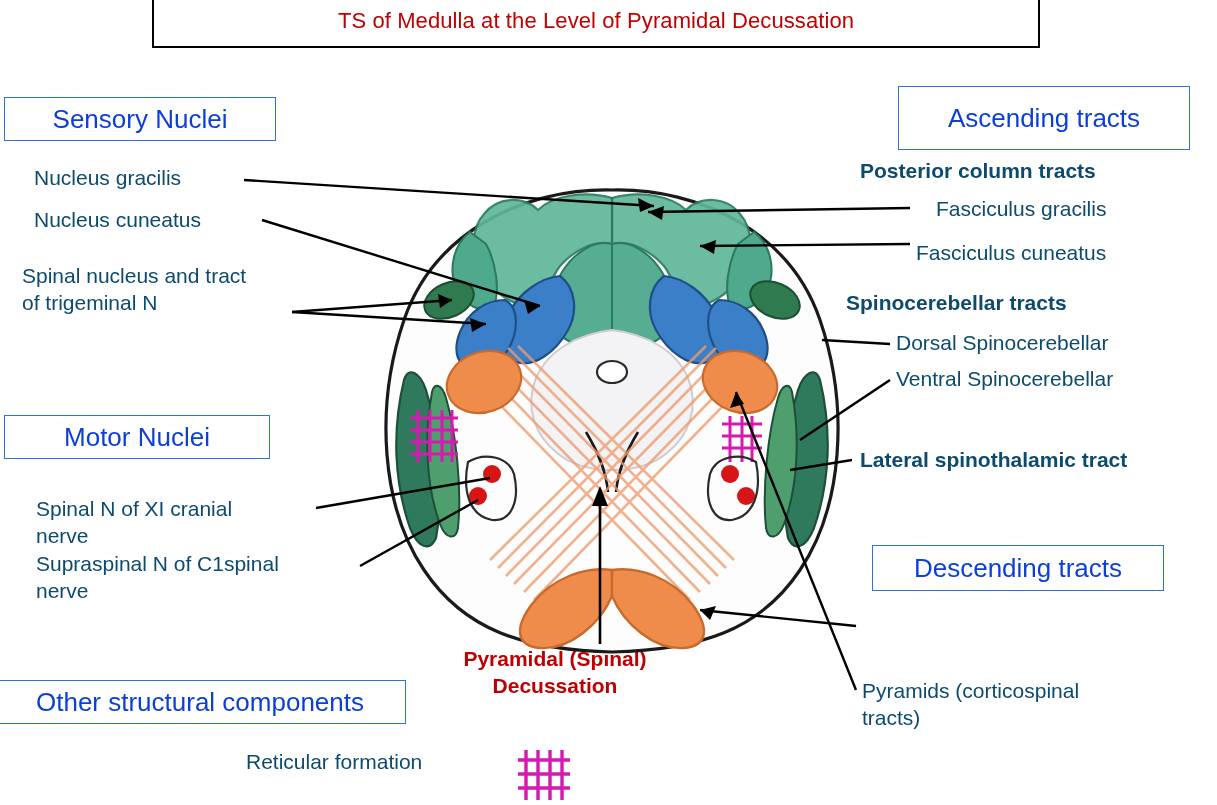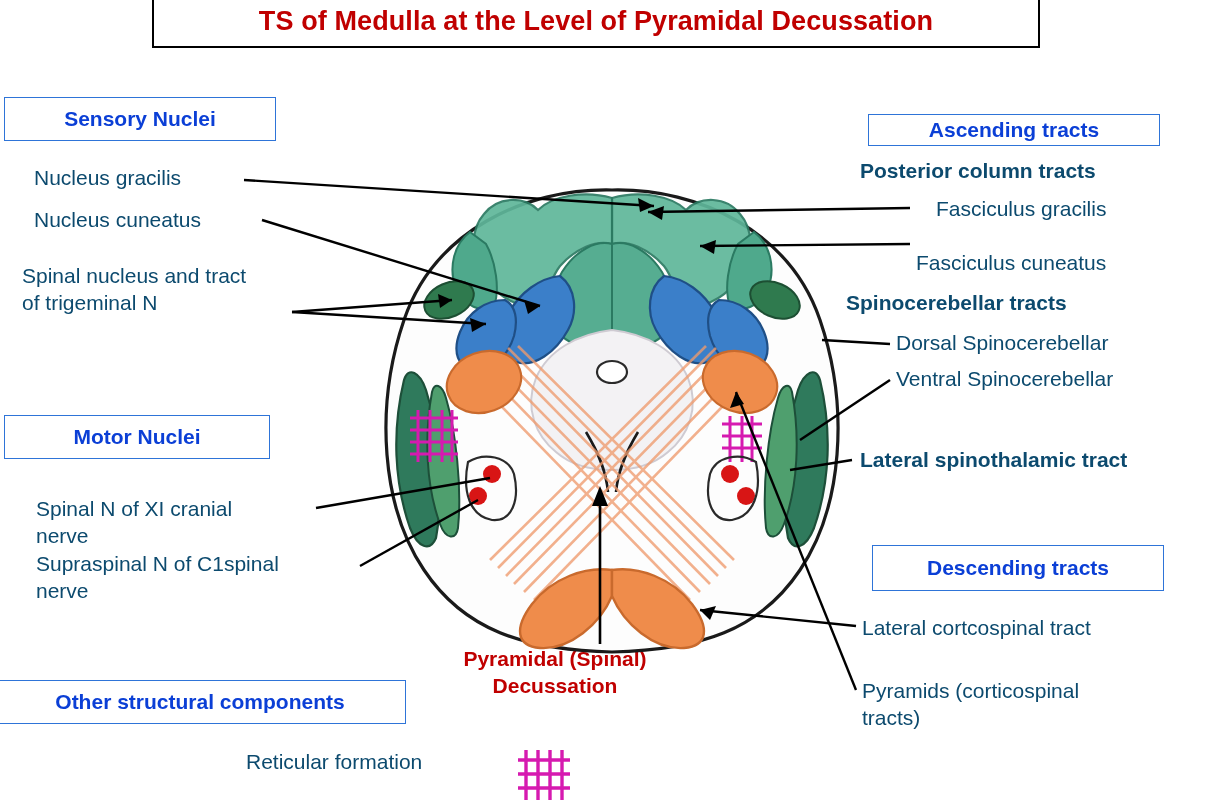--- a/index.html
+++ b/index.html
@@ -27,41 +27,41 @@
     height: 54px;
     border: 2px solid #000000;
     background: #ffffff;
     display: flex;
     align-items: center;
     justify-content: center;
     box-sizing: border-box;
   }
   .title-text {
     color: #c00000;
-    font-size: 27px;
-    font-weight: bold;
+    font-size: 22px;
+    font-weight: normal;
     letter-spacing: 0.1px;
     white-space: nowrap;
   }
 
   
   .blue-box {
     position: absolute;
     border: 1.6px solid #2e74d8;
     background: #ffffff;
     display: flex;
     align-items: center;
     justify-content: center;
     box-sizing: border-box;
     padding: 2px 10px;
   }
   .blue-box span {
     color: #0b3fd6;
-    font-weight: bold;
-    font-size: 21px;
+    font-weight: normal;
+    font-size: 26px;
     white-space: nowrap;
   }
 
   
   .label {
     position: absolute;
     color: #0c4a6e;
     font-size: 21px;
     line-height: 1.28;
     white-space: pre-line;
@@ -97,46 +97,45 @@
   </div>
 
   <div class="blue-box" style="left:4px; top:415px; width:266px; height:44px;">
     <span>Motor Nuclei</span>
   </div>
 
   <div class="blue-box" style="left:-6px; top:680px; width:412px; height:44px;">
     <span>Other structural components</span>
   </div>
 
-  <div class="blue-box" style="left:868px; top:86px; width:292px; height:32px;margin-top:28px;">
+  <div class="blue-box" style="left:898px; top:86px; width:292px; height:64px;">
     <span>Ascending tracts</span>
   </div>
 
   <div class="blue-box" style="left:872px; top:545px; width:292px; height:46px;">
     <span>Descending tracts</span>
   </div>
 
   <div class="label" style="left:34px; top:165px;">Nucleus gracilis</div>
   <div class="label" style="left:34px; top:207px;">Nucleus cuneatus</div>
   <div class="label" style="left:22px; top:263px;">Spinal nucleus and tract
 of trigeminal N</div>
   <div class="label" style="left:36px; top:496px;">Spinal N of XI cranial
 nerve</div>
   <div class="label" style="left:36px; top:551px;">Supraspinal N of C1spinal
 nerve</div>
   <div class="label" style="left:246px; top:749px;">Reticular formation</div>
 
   <div class="label bold" style="left:860px; top:158px;">Posterior column tracts</div>
   <div class="label" style="left:916px; top:196px;margin-left:20px;">Fasciculus gracilis</div>
-  <div class="label" style="left:916px; top:250px;">Fasciculus cuneatus</div>
+  <div class="label" style="left:916px; top:240px;">Fasciculus cuneatus</div>
   <div class="label bold" style="left:846px; top:290px;">Spinocerebellar tracts</div>
   <div class="label" style="left:896px; top:330px;">Dorsal Spinocerebellar</div>
   <div class="label" style="left:896px; top:366px;">Ventral Spinocerebellar</div>
   <div class="label bold" style="left:860px; top:447px;">Lateral spinothalamic tract</div>
-  <div class="label" style="left:862px; top:615px;">Lateral cortcospinal tract</div>
   <div class="label" style="left:862px; top:678px;">Pyramids (corticospinal
 tracts)</div>
 
   <div class="label red" style="left:420px; top:646px; width:270px;">Pyramidal (Spinal)
 Decussation</div>
 
   <svg id="diagram" viewBox="0 0 1217 805">
 
     <path d="M612 190
              C 700 188, 790 232, 820 320

